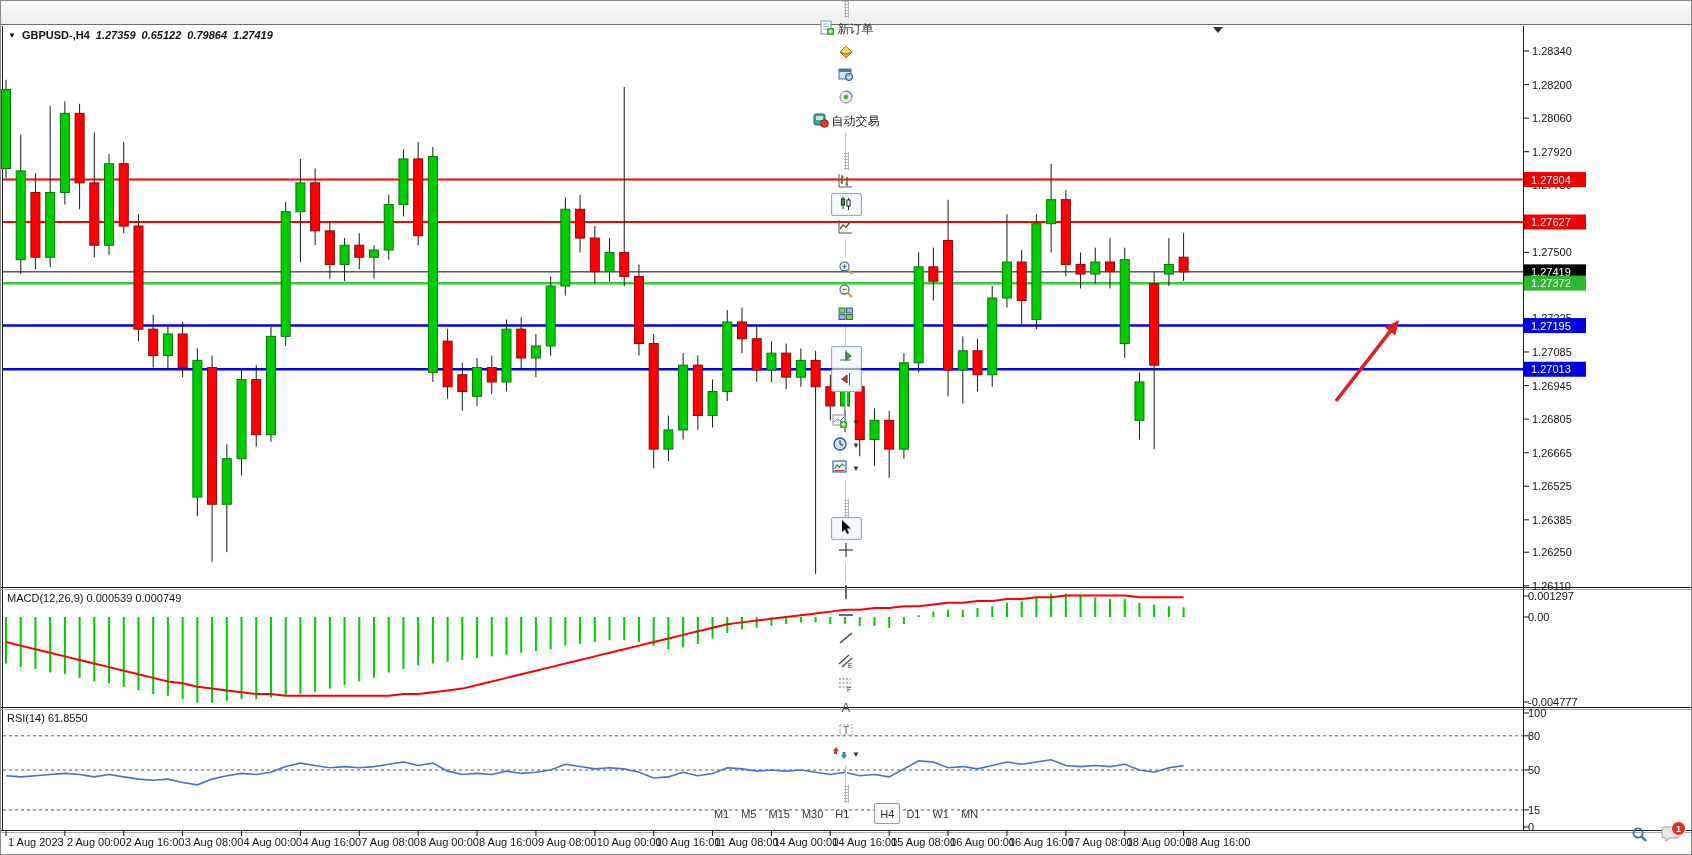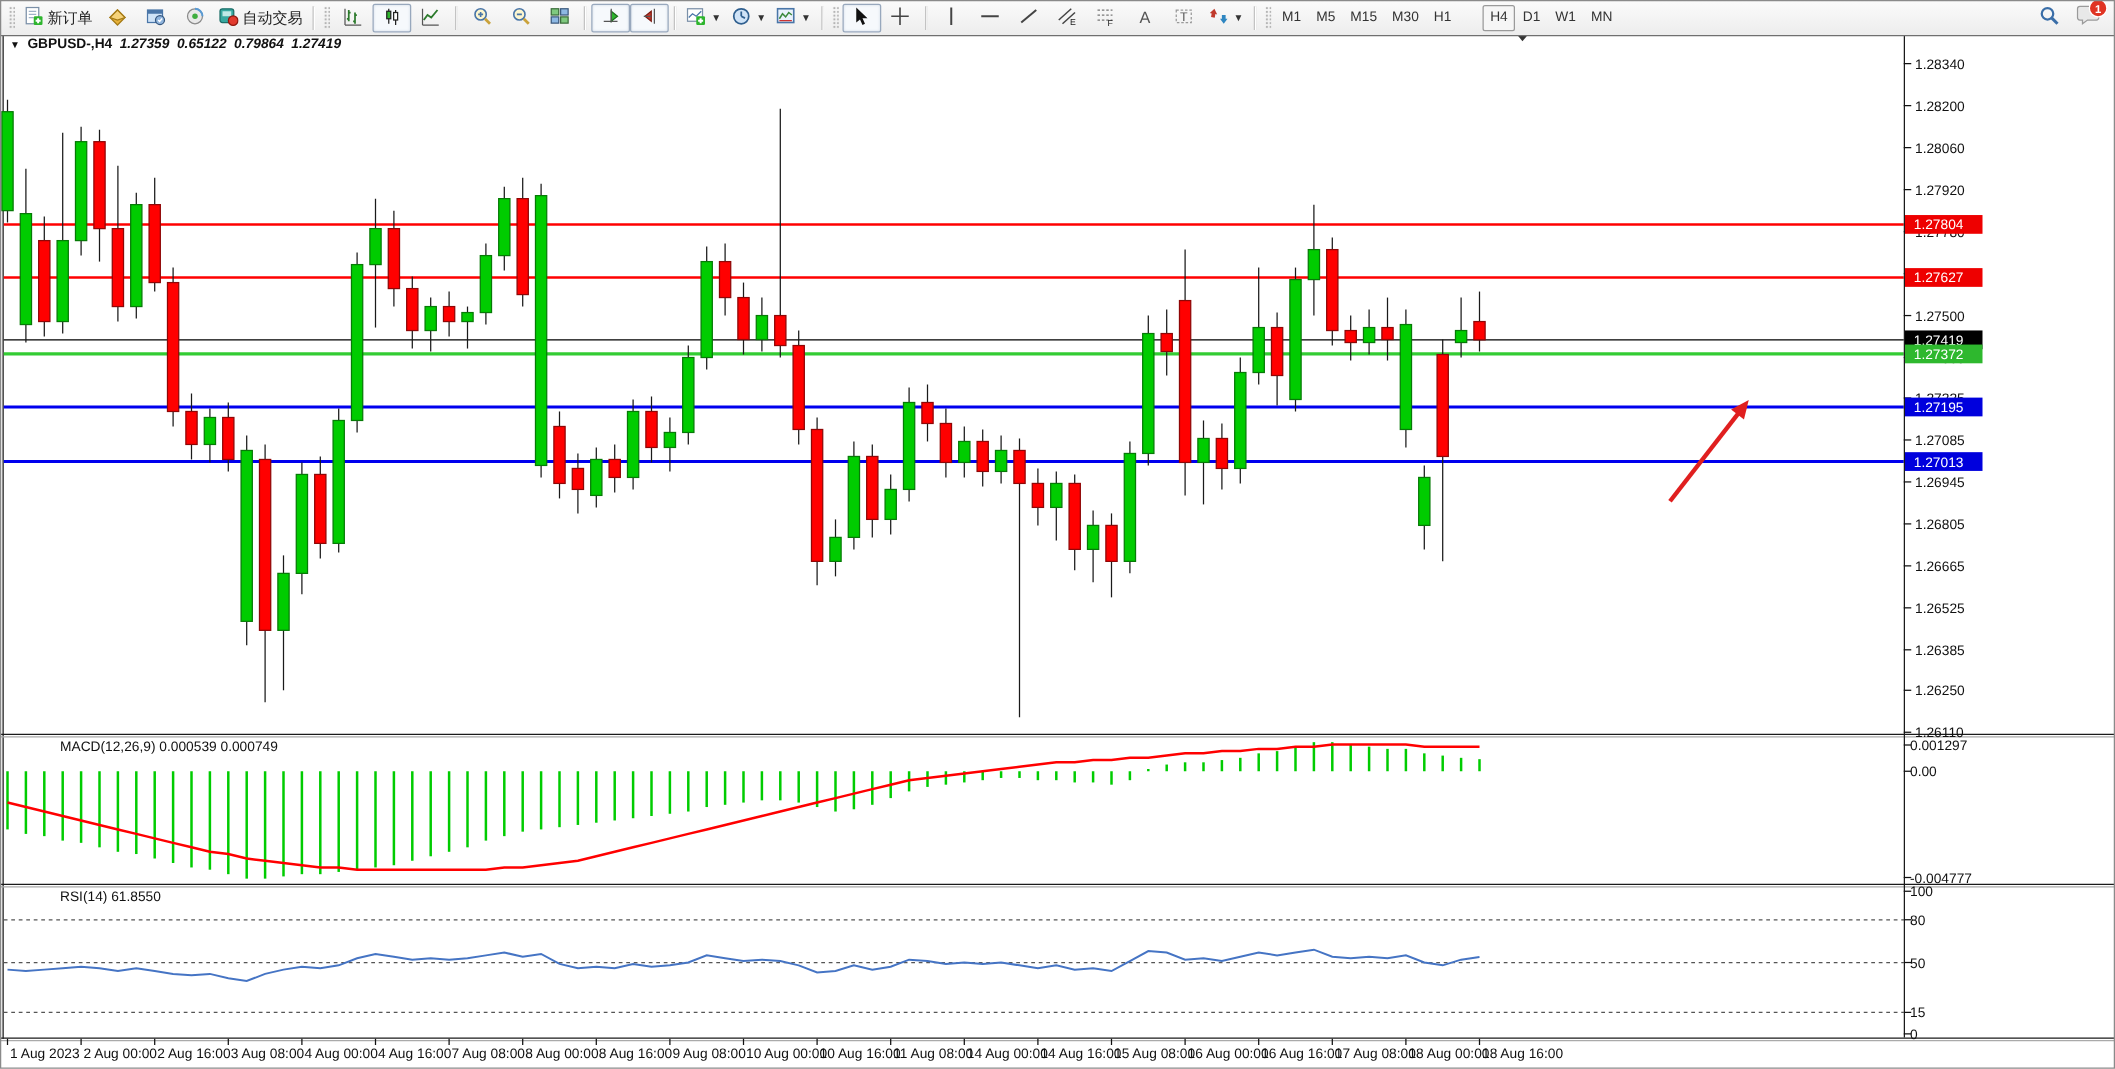--- a/index.html
+++ b/index.html
@@ -2,21 +2,21 @@
 <html><head>
 <meta charset="utf-8">
 <style>
   html,body{margin:0;padding:0;background:#fff;}
   body{width:1692px;height:855px;position:relative;overflow:hidden;
        font-family:"Liberation Sans",sans-serif;-webkit-font-smoothing:antialiased;}
   .frame{position:absolute;inset:0;border:1px solid #8a8a8a;pointer-events:none;z-index:50;}
   
   #toolbar{position:absolute;top:0;left:0;width:1692px;height:25px;
     background:linear-gradient(#fbfbfb,#ededed);border-bottom:1px solid #6f6f6f;
-    display:flex;align-items:center;padding:14px 4px;box-sizing:border-box;z-index:40;}
+    display:flex;align-items:center;padding:0 4px;box-sizing:border-box;z-index:40;flex-direction:column;}
   .grip{width:5px;height:18px;margin:0 3px;flex:0 0 auto;
     background-image:radial-gradient(#b5b5b5 1px,transparent 1.2px);background-size:3px 3px;}
   .sep{width:1px;height:19px;background:#c3c3c3;border-right:1px solid #fff;margin:0 4px;flex:0 0 auto;}
   .tbtn{height:21px;min-width:23px;padding:0 3px;display:flex;align-items:center;gap:3px;
     justify-content:center;border:1px solid transparent;border-radius:2px;font-size:12px;color:#222;
     flex:0 0 auto;cursor:default;}
   .tbtn.pressed{background:#f6f9fc;border:1px solid #98a8bd;box-shadow:inset 0 0 2px #c9d4e2;}
   .tbtn .cap{white-space:nowrap;}
   .caret{font-size:8px;color:#333;margin-left:1px;}
   .tf{font-size:11px;color:#333;padding:0 5px;height:19px;display:flex;align-items:center;
@@ -24,21 +24,21 @@
   .tf.pressed{background:#f6f6f6;border:1px solid #9a9a9a;border-radius:2px;margin-left:19px;}
   .right-tools{margin-left:auto;display:flex;align-items:center;}
   .badge{position:absolute;top:-4px;right:-6px;background:#e03423;color:#fff;border-radius:50%;
     width:13px;height:13px;font-size:9px;display:flex;align-items:center;justify-content:center;
     border:1px solid #fff;font-weight:bold;}
   .chatwrap{position:relative;margin:0 8px 0 6px;}
   
   #chart-header{position:absolute;left:8px;top:29px;font-size:11px;font-weight:700;color:#111;z-index:30;
      display:flex;gap:6px;align-items:center;}
   #chart-header .tri{font-size:8px;}
-  .pane-label{position:absolute;left:7px;font-size:11px;color:#111;z-index:30;margin-left:41px;}
+  .pane-label{position:absolute;left:7px;font-size:11px;color:#111;z-index:30;}
   svg text{font-family:"Liberation Sans",sans-serif;}
 </style>
 </head>
 <body>
 
 <div id="toolbar">
   <div class="grip"></div>
 
   <div class="tbtn">
     <span>

